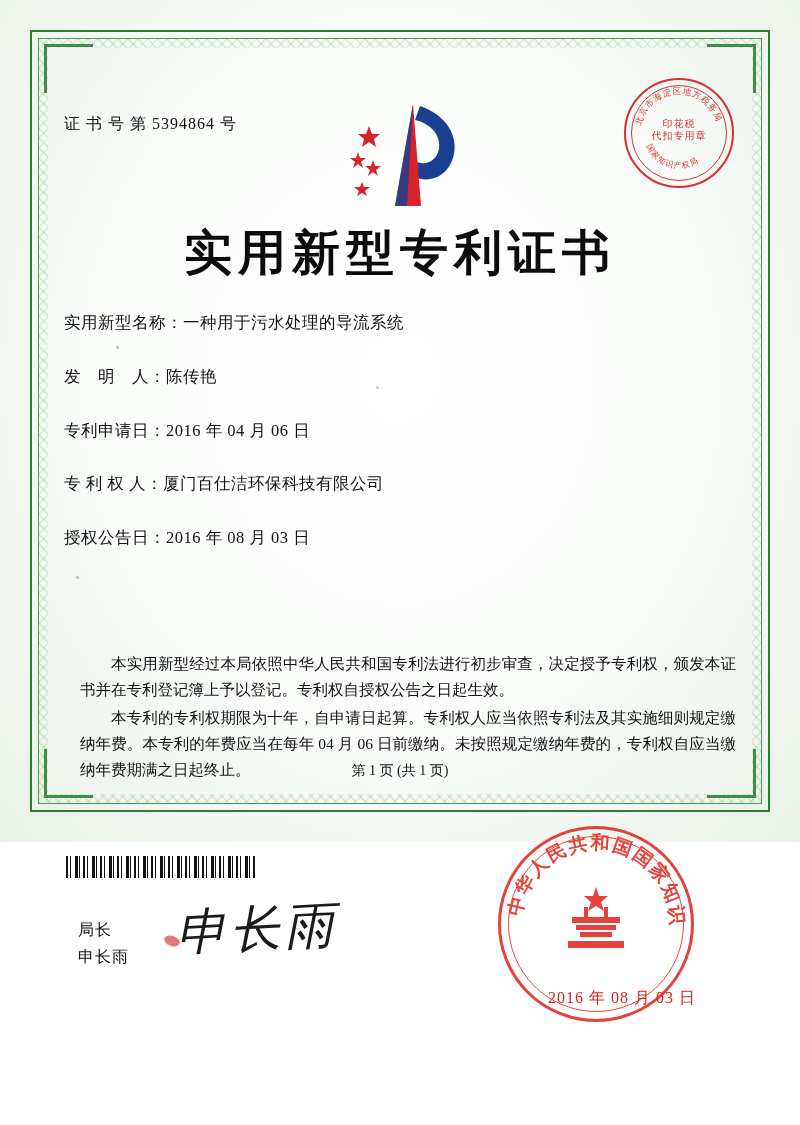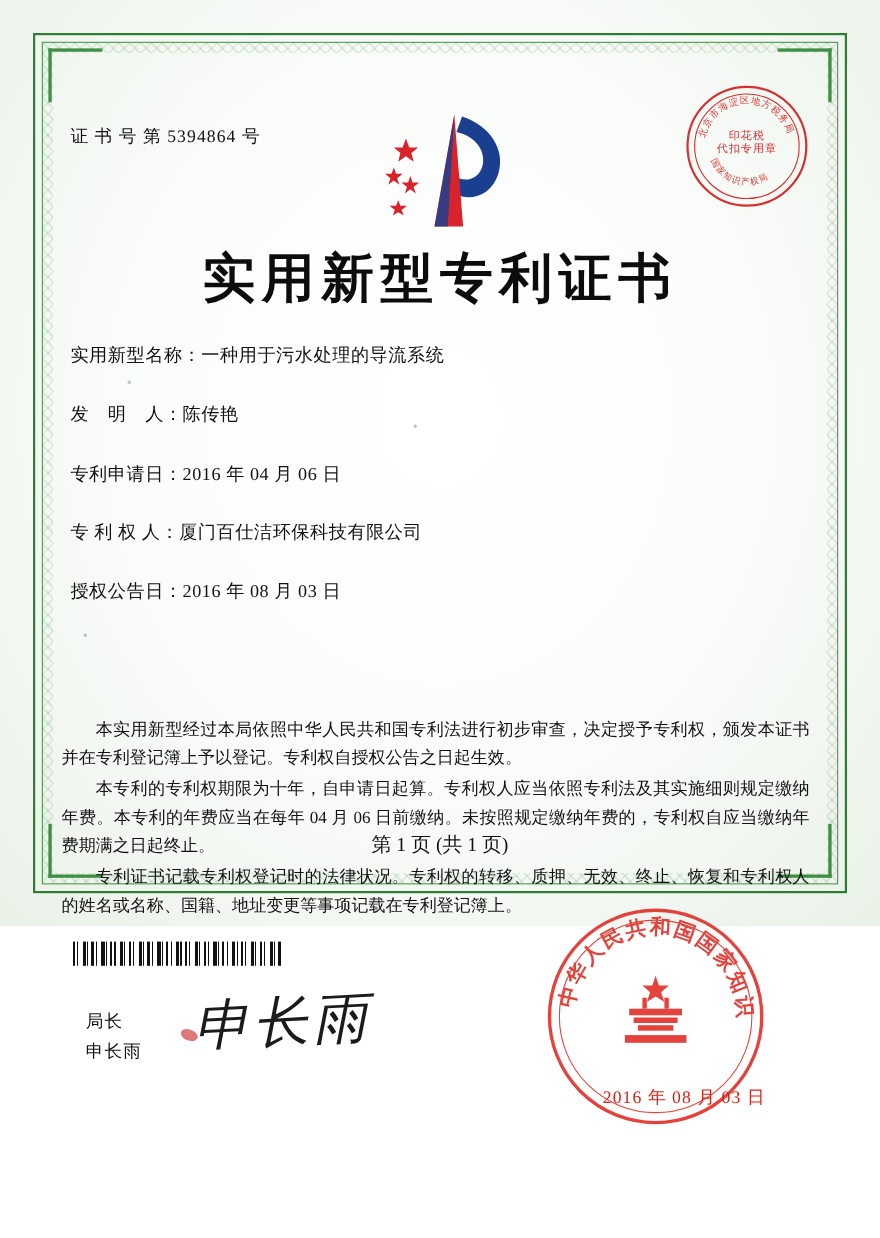--- a/index.html
+++ b/index.html
@@ -98,21 +98,21 @@
   .fields{
     position:absolute;left:8px;right:8px;top:255px;
   }
   .field{
     font-size:16.5px;color:#111;margin-bottom:29px;line-height:1.5;
   }
   .field .lbl{letter-spacing:0.5px;margin-top:17px;}
   .field .val{letter-spacing:0.5px;}
 
   .paragraphs{
-    position:absolute;left:0;right:8px;top:595px;
+    position:absolute;left:24px;right:8px;top:595px;
     font-size:15.5px;line-height:26px;color:#111;text-align:justify;
   }
   .paragraphs p{margin:0 0 2px 0;text-indent:2em;}
 
   
   .barcode{
     position:absolute;left:10px;top:800px;
     width:190px;height:22px;
     background:repeating-linear-gradient(90deg,
       #111 0 2px, #fff 2px 4px, #111 4px 5px, #fff 5px 9px,
@@ -152,21 +152,21 @@
     width:92px;height:86px;
   }
   .seal-date{
     position:absolute;right:48px;top:932px;
     font-size:16px;color:#d6241c;letter-spacing:1px;
     font-family:"Liberation Serif", serif;
   }
 
   .footer{
     position:absolute;left:0;right:0;bottom:6px;text-align:center;
-    font-size:18px;color:#111;
+    font-size:14px;color:#111;
   }
   .speck{position:absolute;width:3px;height:3px;border-radius:50%;background:rgba(120,140,120,.5);}
 </style>
 </head>
 <body>
 
 <div class="page">
 
   <div class="border-outer"></div>
   <div class="border-inner"></div>
@@ -227,21 +227,20 @@
         <span class="lbl">专 利 权 人：</span><span class="val">厦门百仕洁环保科技有限公司</span>
       </div>
       <div class="field">
         <span class="lbl">授权公告日：</span><span class="val">2016 年 08 月 03 日</span>
       </div>
     </div>
 
     <div class="paragraphs">
       <p>本实用新型经过本局依照中华人民共和国专利法进行初步审查，决定授予专利权，颁发本证书并在专利登记簿上予以登记。专利权自授权公告之日起生效。</p>
       <p>本专利的专利权期限为十年，自申请日起算。专利权人应当依照专利法及其实施细则规定缴纳年费。本专利的年费应当在每年 04 月 06 日前缴纳。未按照规定缴纳年费的，专利权自应当缴纳年费期满之日起终止。</p>
-      <p>专利证书记载专利权登记时的法律状况。专利权的转移、质押、无效、终止、恢复和专利权人的姓名或名称、国籍、地址变更等事项记载在专利登记簿上。</p>
     </div>
 
     <div class="barcode"></div>
 
     <div class="ink-dot"></div>
     <div class="signature">申长雨</div>
 
     <div class="sign-block">
       <div>局长</div>
       <div>申长雨</div>

